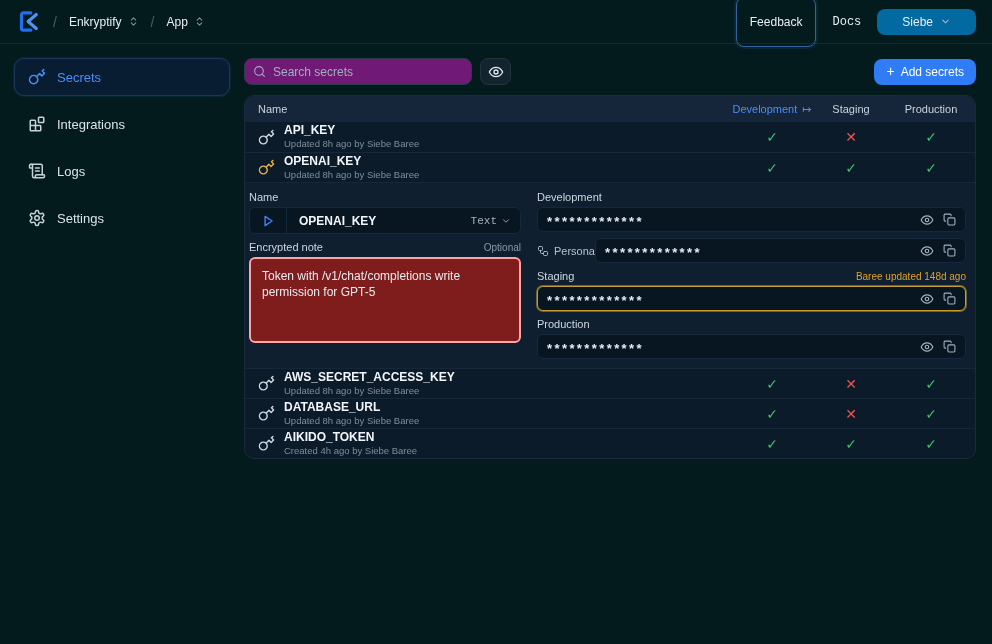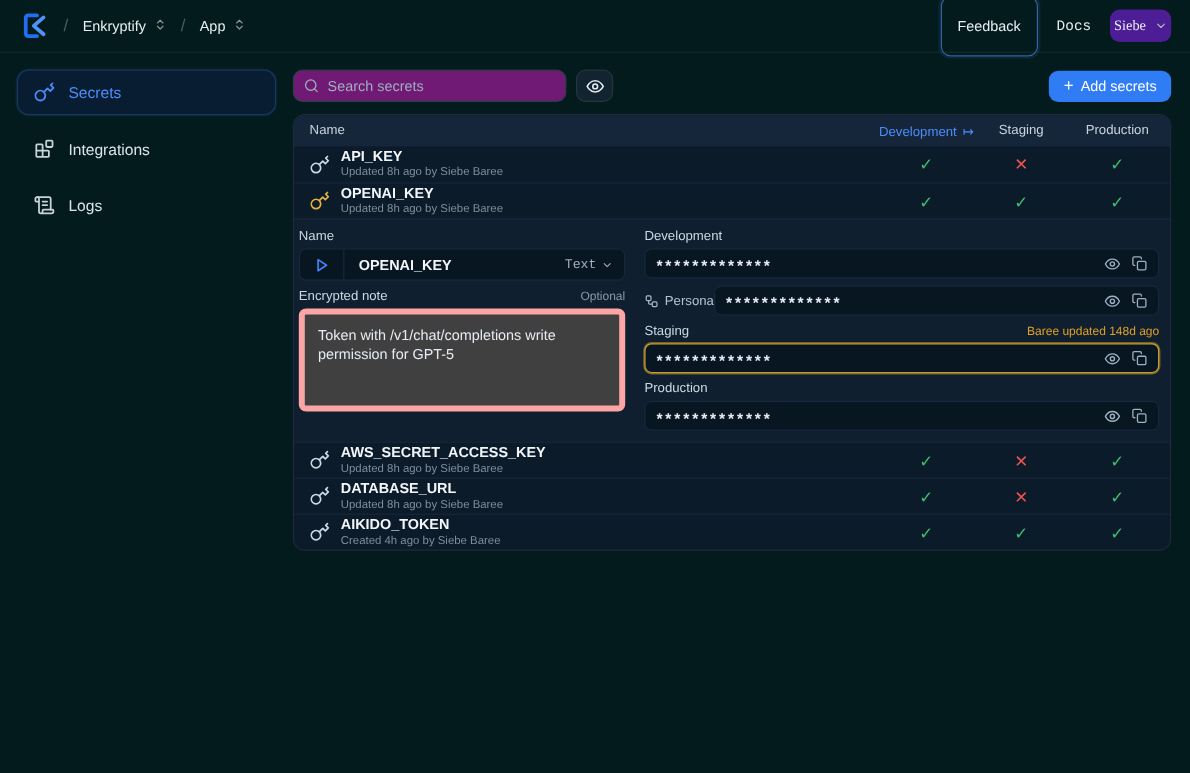--- a/index.html
+++ b/index.html
@@ -12,30 +12,30 @@
   }
   svg{display:block}
   .ico{flex-shrink:0}
 
   
   .topbar{height:44px;display:flex;align-items:center;justify-content:space-between;
     padding:0 16px;border-bottom:1px solid #0c2c2c}
   .tb-left{display:flex;align-items:center;gap:12px}
   .logo{width:25px;height:25px}
   .crumb-sep::before{content:"/";color:#43605f;font-size:14px}
-  .crumb{display:flex;align-items:flex-start;gap:6px;font-size:12px;color:#e8eef4;
+  .crumb{display:flex;align-items:center;gap:6px;font-size:12px;color:#e8eef4;
     background:none;border:none;cursor:pointer;font-family:inherit}
   .crumb .ico{color:#7f939d}
   .tb-right{display:flex;align-items:center;gap:16px}
   .btn-feedback{background:transparent;border:1px solid #33629f;border-radius:8px;
     color:#e8eef4;font-size:12px;padding:17px 13px;font-family:inherit;
     box-shadow:0 0 0 2px rgba(63,131,248,.12)}
   .docs-link{font-size:12px;color:#e8eef4;background:none;border:none;font-family:Liberation Mono, monospace}
-  .btn-user{background:#4c1d95;border:none;border-radius:8px;color:#e8eef4;font-size:12px;
-    padding:6px 3px;display:flex;align-items:center;gap:7px;font-family:Liberation Serif, serif}
+  .btn-user{background:#0369a1;border:none;border-radius:8px;color:#e8eef4;font-size:12px;
+    padding:6px 25px;display:flex;align-items:center;gap:7px;font-family:Liberation Sans, sans-serif}
   .btn-user .ico{color:#aeb9c4}
 
   
   .app{display:flex}
   .sidebar{width:244px;padding:14px;flex-shrink:0}
   .side-item{display:flex;align-items:center;gap:11px;padding:9px 13px;border-radius:10px;
     font-size:13px;color:#dbe3ea;margin-bottom:9px;border:1px solid transparent;cursor:pointer}
   .side-item.active{background:#081d31;border-color:#1a365c;color:#4c8dfb;
     box-shadow:0 0 0 1px rgba(63,131,248,.10)}
   .side-item .ico{color:#c7d2db}
@@ -82,21 +82,21 @@
   .lastupd{font-size:10px;color:#dfa126}
   .inp{background:#081622;border:1px solid #16283b;border-radius:6px;display:flex;align-items:center}
   .name-inp{height:27px}
   .playseg{width:37px;align-self:stretch;display:flex;align-items:center;justify-content:center;
     border-right:1px solid #16283b;color:#3f83f8;background:none;border-top:none;border-bottom:none;border-left:none;cursor:pointer}
   .nval{flex:1;min-width:0;padding:0 8px 0 12px;font-size:12px;font-weight:700;color:#f2f6fa;
     background:transparent;border:none;outline:none;font-family:inherit}
   .typesel{display:flex;align-items:center;gap:4px;font-size:11px;color:#9fb0bf;
     padding-right:9px;background:none;border:none;font-family:Liberation Mono, monospace;cursor:pointer}
   .note{height:86px;padding:9px 11px;font-size:12px;color:#e6ecf2;line-height:1.35;
-    background:#404040;border:5px solid #fca5a5;border-radius:6px;display:block}
+    background:#7f1d1d;border:2px solid #fca5a5;border-radius:6px;display:block}
   .pwrow{height:25px;padding:0 9px;gap:9px}
   .stars{flex:1;font-size:13px;font-weight:700;letter-spacing:2.4px;color:#e6edf3;
     transform:translateY(2px);white-space:nowrap;overflow:hidden}
   .pwbtn{background:none;border:none;color:#9fb0bf;display:flex;align-items:center;cursor:pointer;padding:0}
   .personalrow{display:flex;align-items:center;margin-top:6px}
   .ptag{display:flex;align-items:center;gap:5px;font-size:11px;color:#b6c2cd;width:58px;flex-shrink:0}
   .ptag .ico{color:#aeb9c4}
   .grow{flex:1}
   .staging-inp{border-color:#c79b2e;box-shadow:0 0 0 1px rgba(199,155,46,.55)}
   .mt7{margin-top:7px}
@@ -225,20 +225,26 @@
       <svg class="ico" width="18" height="18">
           <use href="#i-blocks"></use>
         </svg>
       <span>Integrations</span>
     </div>
     <div class="side-item">
       <svg class="ico" width="18" height="18">
           <use href="#i-logs"></use>
         </svg>
       <span>Logs</span>
+    </div>
+    <div class="side-item">
+      <svg class="ico" width="18" height="18">
+          <use href="#i-gear"></use>
+        </svg>
+      <span>Settings</span>
     </div>
   </aside>
 
   <main class="main">
     <div class="toolbar">
       <div class="search-wrap">
         <svg class="ico" width="13" height="13">
             <use href="#i-search"></use>
           </svg>
         <input class="search" type="text" placeholder="Search secrets" style="">

